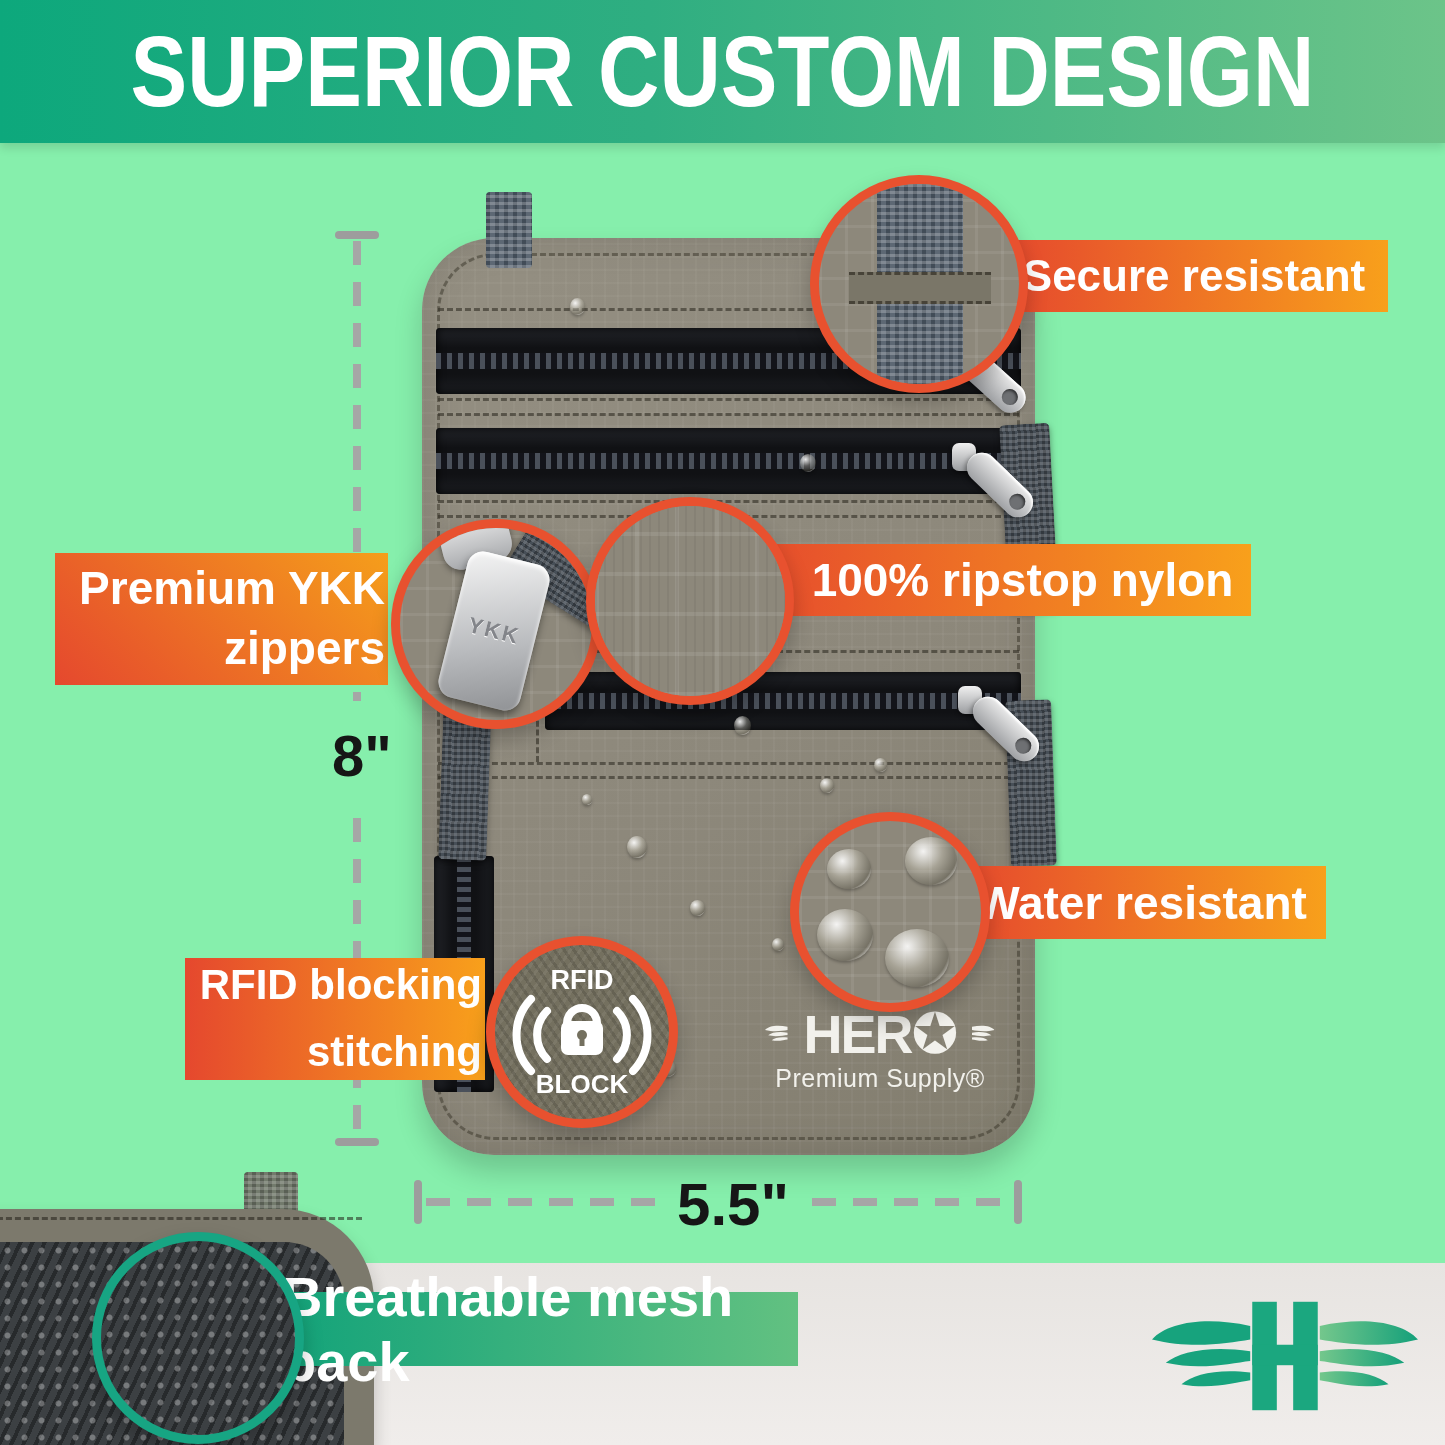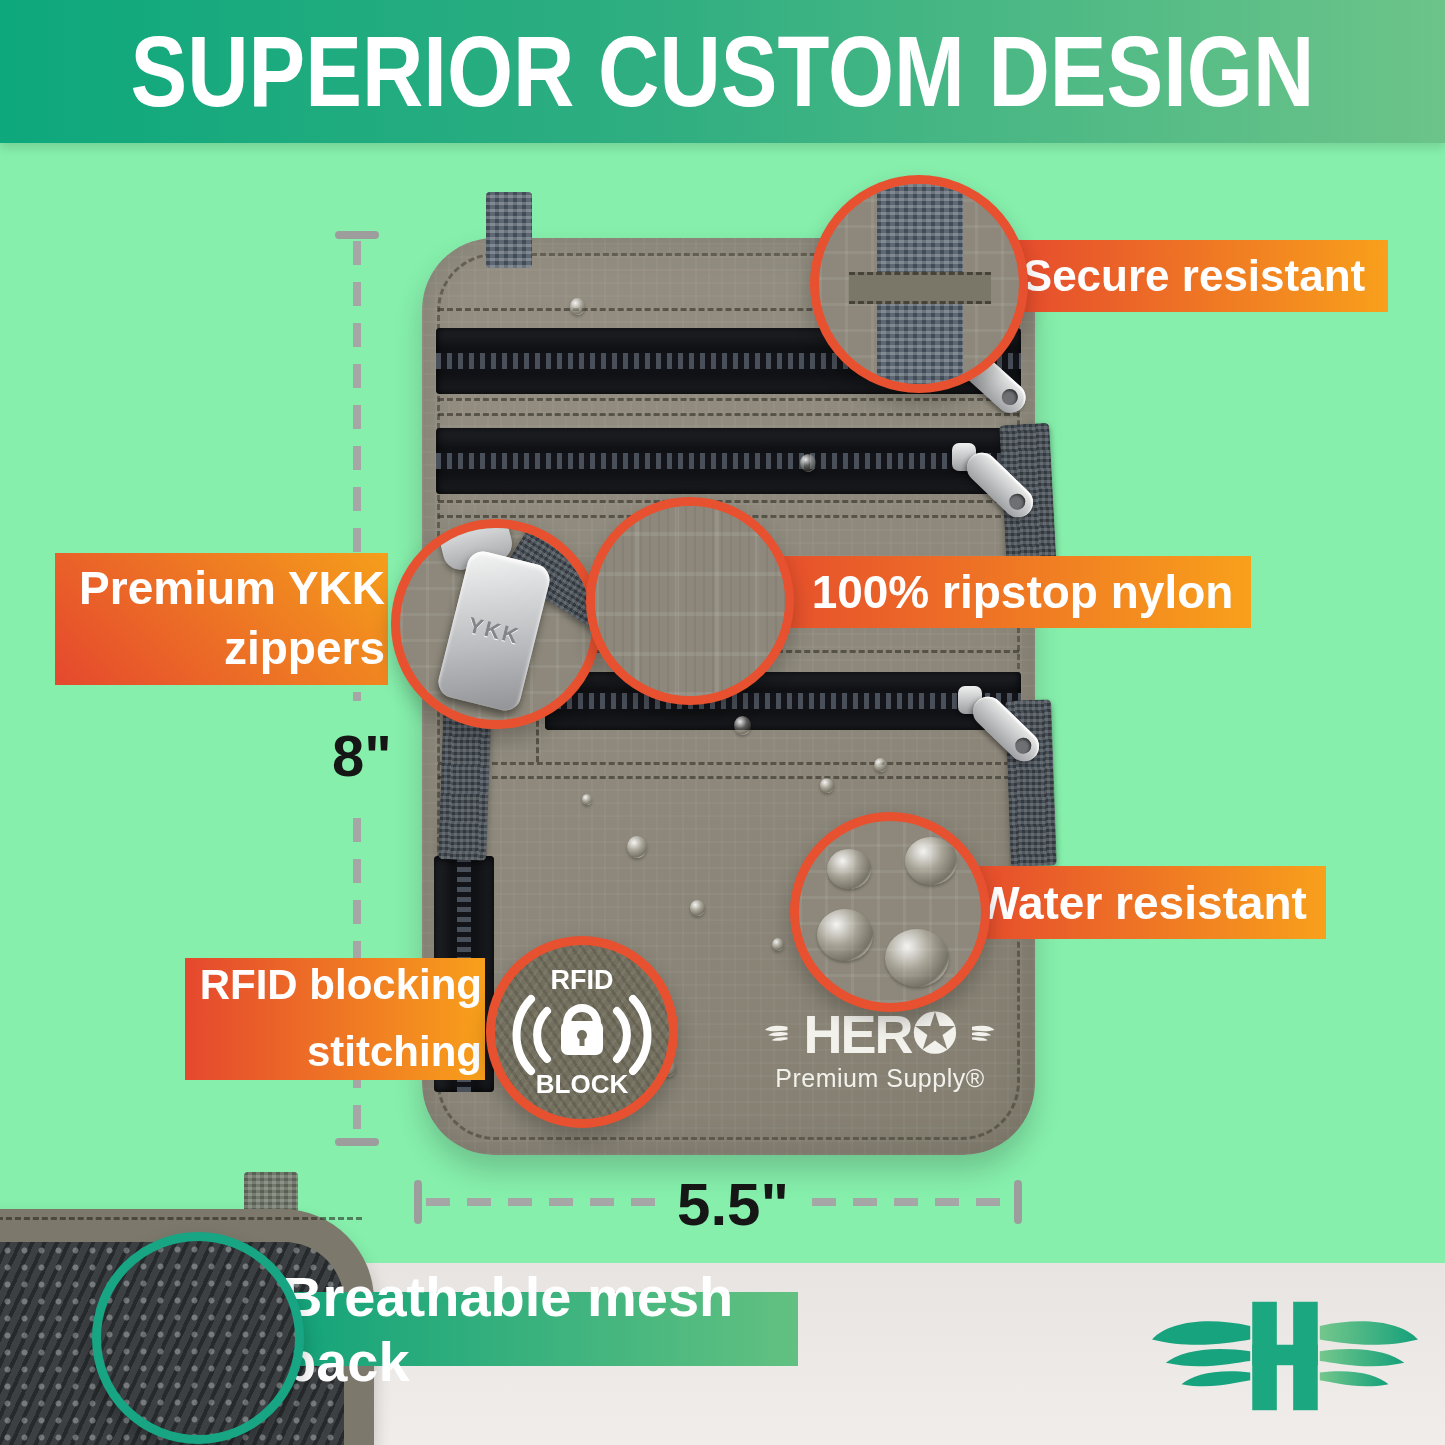--- a/index.html
+++ b/index.html
@@ -195,21 +195,21 @@
     </div>
   </div>
 
   <div class="lbl" style="left:1000px;top:240px;width:388px;height:72px;font-size:44px;">Secure resistant</div>
 
   <div class="lbl right diag" style="left:55px;top:553px;width:333px;height:132px;font-size:46px;line-height:1.3;">
     <span>Premium YKK</span>
     <span>zippers</span>
   </div>
 
-  <div class="lbl" style="left:734px;top:556px;width:517px;height:72px;font-size:46px;padding-left:60px;box-sizing:border-box;">100% ripstop nylon</div>
+  <div class="lbl" style="left:734px;top:544px;width:517px;height:72px;font-size:46px;padding-left:60px;box-sizing:border-box;">100% ripstop nylon</div>
 
   <div class="lbl" style="left:957px;top:866px;width:369px;height:73px;font-size:46px;">Water resistant</div>
 
   <div class="lbl right" style="left:185px;top:958px;width:300px;height:122px;font-size:42px;line-height:1.3;gap:12px;">
     <span>RFID blocking</span>
     <span>stitching</span>
   </div>
 
   <div class="bottom-strip"></div>
   <div class="loop-tab" style="left:244px;top:1172px;"></div>

